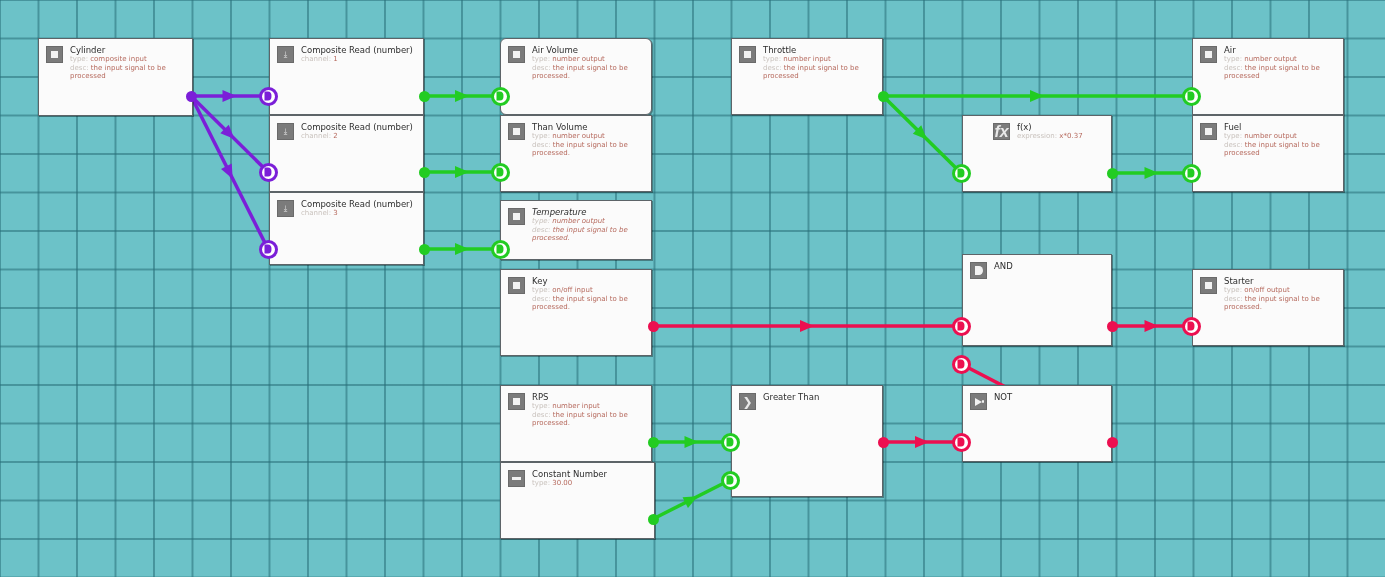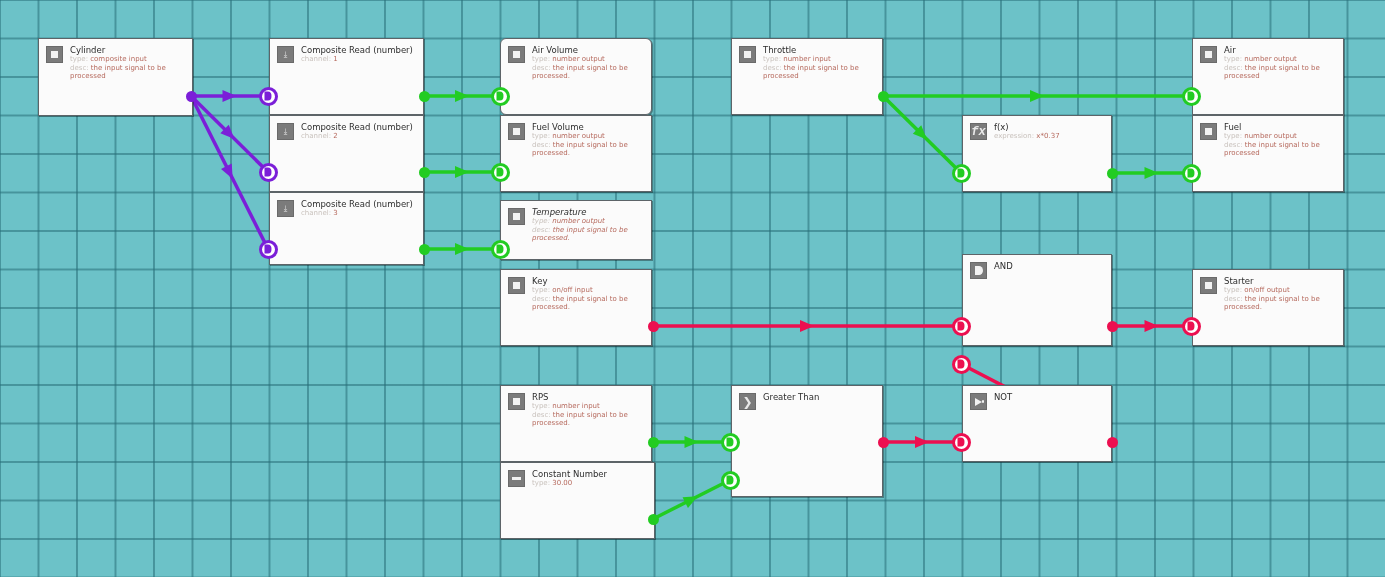--- a/index.html
+++ b/index.html
@@ -31,21 +31,21 @@
     color:#e9e9e9;font-size:9px;line-height:1;position:relative;
   }
   .nicon.io::after{content:"";width:7px;height:7px;background:#f2f2f2;display:block;}
   .nicon.gate-and::after{content:"";display:block;width:8px;height:9px;background:#f2f2f2;
     border-radius:0 50% 50% 0;}
   .nicon.gate-not::after{content:"";display:block;width:0;height:0;
     border-left:7px solid #f2f2f2;border-top:4.5px solid transparent;border-bottom:4.5px solid transparent;}
   .nicon.gate-not::before{content:"";position:absolute;right:2px;top:6px;width:2.5px;height:2.5px;
     border-radius:50%;background:#f2f2f2;}
   .nicon.gt{font-size:12px;font-weight:bold;}
-  .nicon.fx{font-style:italic;font-weight:bold;font-size:12px;font-family:Liberation Mono, monospace;}
+  .nicon.fx{font-style:italic;font-weight:bold;font-size:16px;font-family:Liberation Sans, sans-serif;margin-left:23px;}
   .nicon.comp{font-size:8px;}
   .nicon.konst::after{content:"";display:block;width:9px;height:3px;background:#f2f2f2;}
   .ntext{padding-top:0;}
   .ntitle{font-size:8.5px;color:#2d2d2d;line-height:10px;font-weight:normal;white-space:nowrap;}
   .nrow{font-size:7px;line-height:8.6px;white-space:nowrap;}
   .nkey{color:#c9c2bd;}
   .nval{color:#b66a5e;margin-top:20px;}
   .ndesc{font-size:7px;line-height:8.6px;color:#b66a5e;max-width:130px;}
   .port{position:absolute;border-radius:50%;box-sizing:border-box;}
   .port.out{width:11px;height:11px;}
@@ -175,37 +175,37 @@
             <div class="ntitle">Air Volume</div>
             <div class="nrow"><span class="nkey">type:</span> <span class="nval">number output</span></div>
             <div class="ndesc"><span class="nkey">desc:</span> <span>the input signal to be processed.</span></div>
           </div>
         </div>
       </div>
       <div class="node" style="left: 500px; top: 115px; width: 152px; height: 77px;">
         <div class="node-head">
           <div class="nicon io"></div>
           <div class="ntext">
-            <div class="ntitle">Fuel Volume</div>
+            <div class="ntitle">Than Volume</div>
             <div class="nrow"><span class="nkey">type:</span> <span class="nval">number output</span></div>
             <div class="ndesc"><span class="nkey">desc:</span> <span>the input signal to be processed.</span></div>
           </div>
         </div>
       </div>
       <div class="node" style="left: 500px; top: 200px; width: 152px; height: 60px; font-style: italic;">
         <div class="node-head">
           <div class="nicon io"></div>
           <div class="ntext">
             <div class="ntitle">Temperature</div>
             <div class="nrow"><span class="nkey">type:</span> <span class="nval">number output</span></div>
             <div class="ndesc"><span class="nkey">desc:</span> <span>the input signal to be processed.</span></div>
           </div>
         </div>
       </div>
-      <div class="node" style="left: 500px; top: 269px; width: 152px; height: 77px;">
+      <div class="node" style="left: 500px; top: 269px; width: 152px; height: 87px;">
         <div class="node-head">
           <div class="nicon io"></div>
           <div class="ntext">
             <div class="ntitle">Key</div>
             <div class="nrow"><span class="nkey">type:</span> <span class="nval">on/off input</span></div>
             <div class="ndesc"><span class="nkey">desc:</span> <span>the input signal to be processed.</span></div>
           </div>
         </div>
       </div>
       <div class="node" style="left: 500px; top: 385px; width: 152px; height: 77px;">

